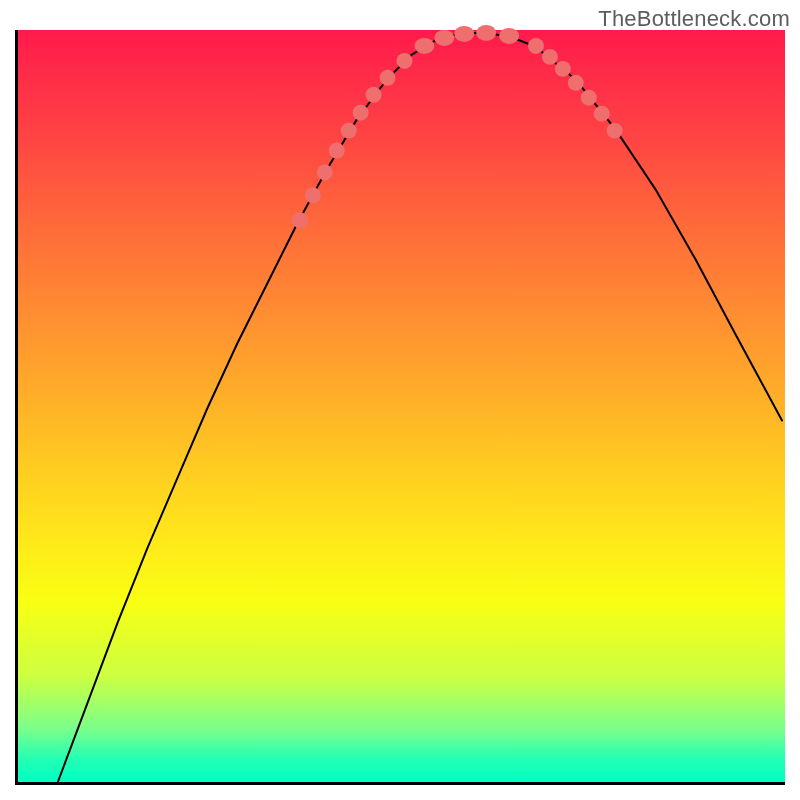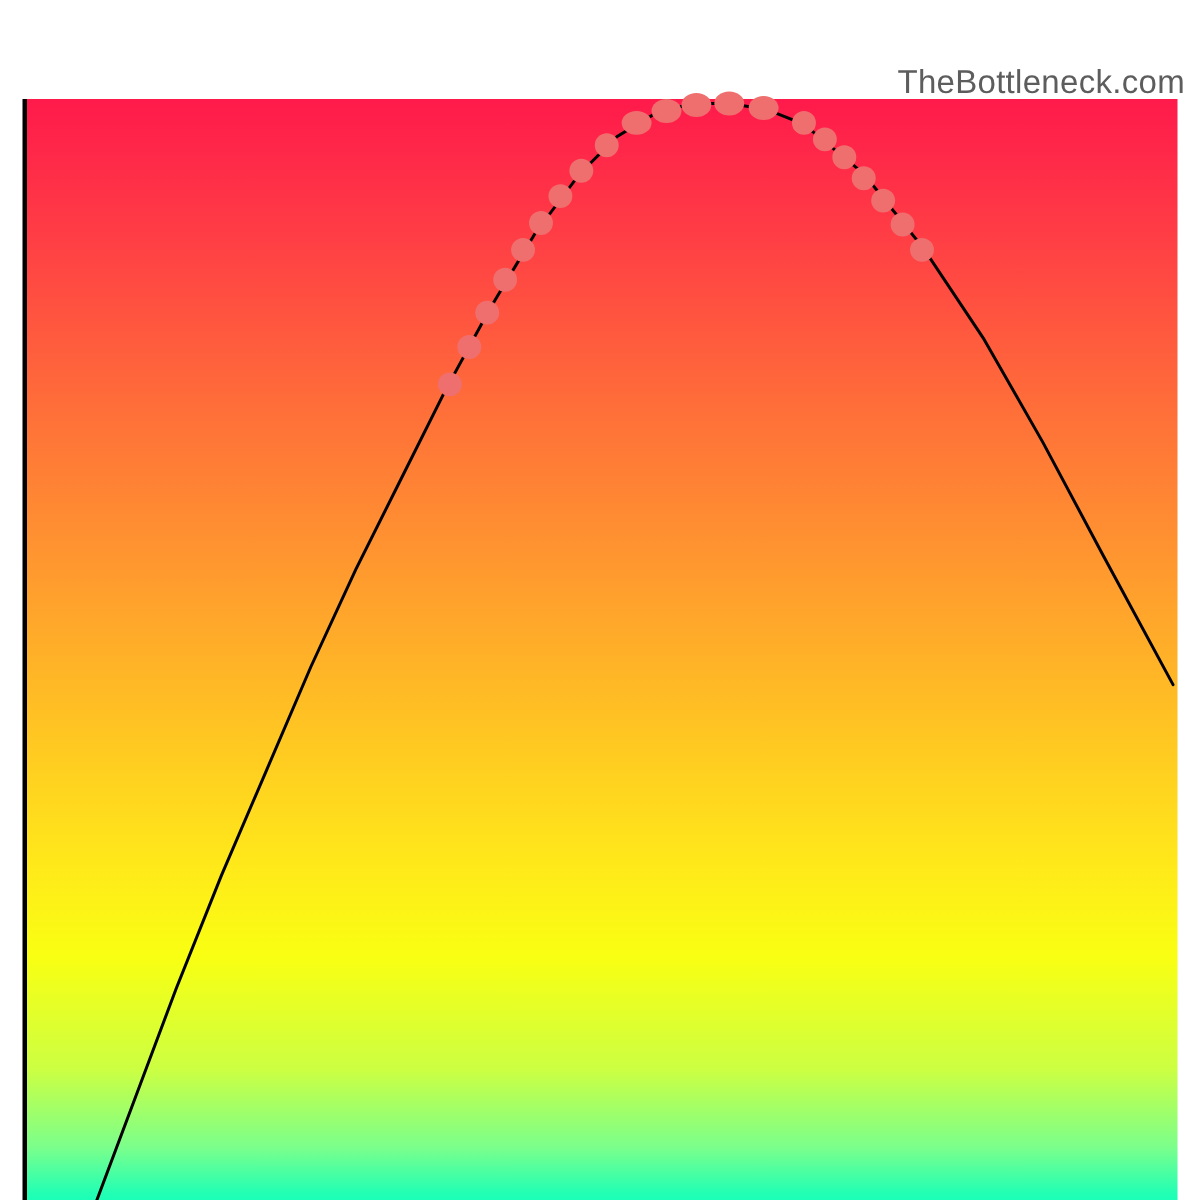--- a/index.html
+++ b/index.html
@@ -9,21 +9,20 @@
     height: 800px;
     overflow: hidden;
     background: #ffffff;
     font-family: Arial, Helvetica, sans-serif;
   }
   .outer {
     position: relative;
     width: 800px;
     height: 672px;
     box-sizing: border-box;
-    margin-top: 36px;
   }
   .watermark {
     position: absolute;
     top: 6px;
     right: 10px;
     font-size: 22px;
     color: #5d5d5d;
     letter-spacing: 0.2px;
     font-weight: 400;
     z-index: 10;

